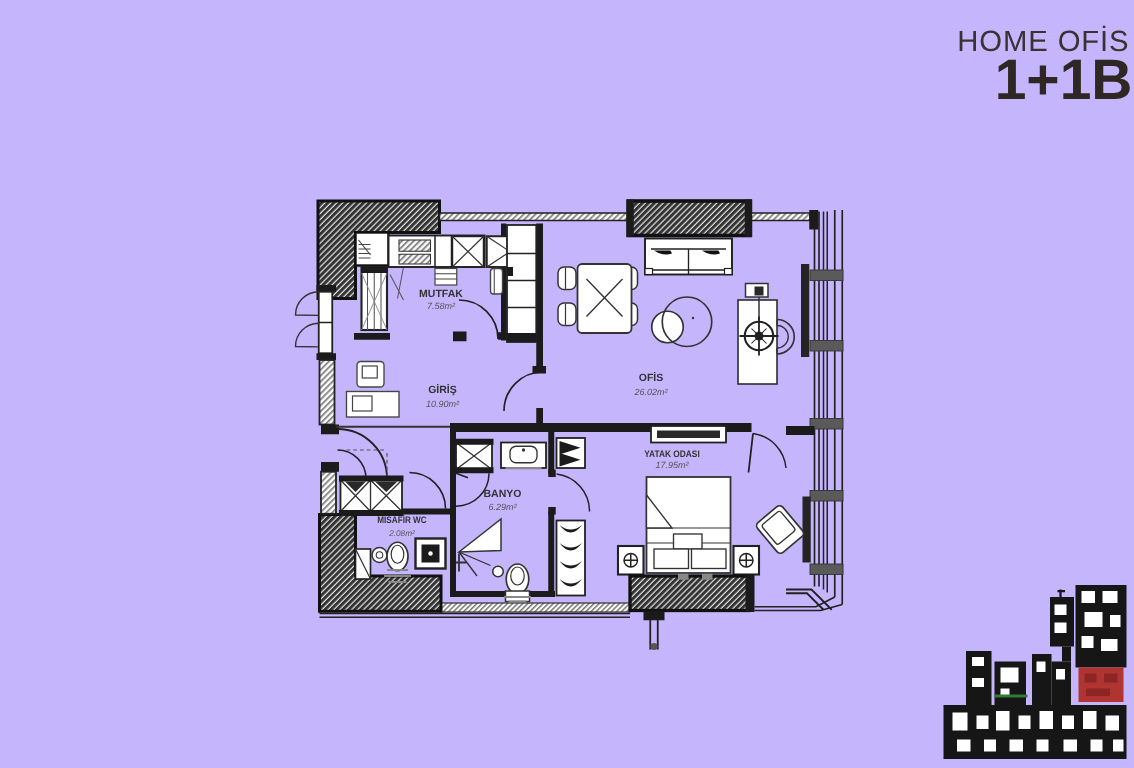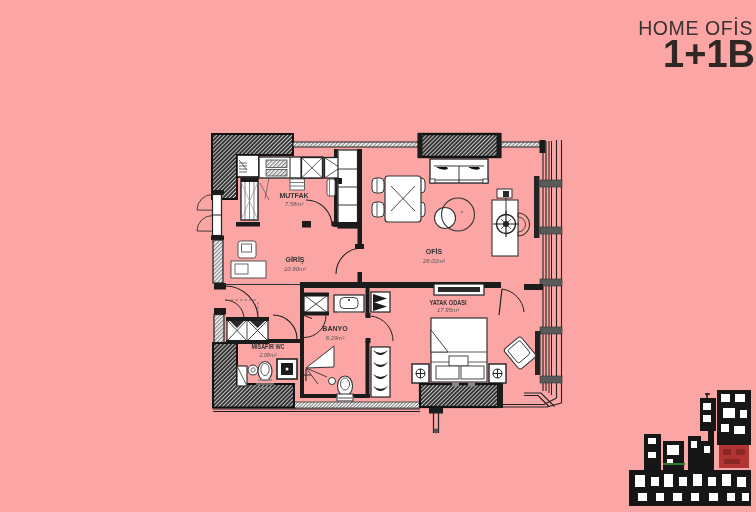--- a/index.html
+++ b/index.html
@@ -1,16 +1,16 @@
 <!DOCTYPE html>
 <html><head>
 <meta charset="utf-8">
 <style>
 html,body{margin:0;padding:0;background:#fff;}
-#page{position:relative;width:756px;height:512px;background:#fca5a5;overflow:hidden;
+#page{position:relative;width:756px;height:512px;background:#c4b5fd;overflow:hidden;
   font-family:"Liberation Sans",sans-serif;}
 .t1{position:absolute;top:17px;right:3px;width:300px;text-align:right;
   font-size:19.5px;letter-spacing:0.6px;color:#393230;}
 .t2{position:absolute;top:33px;right:1px;width:300px;text-align:right;
   font-size:38px;font-weight:bold;color:#2e2724;}
 </style>
 </head>
 <body>
 <div id="page">
 

